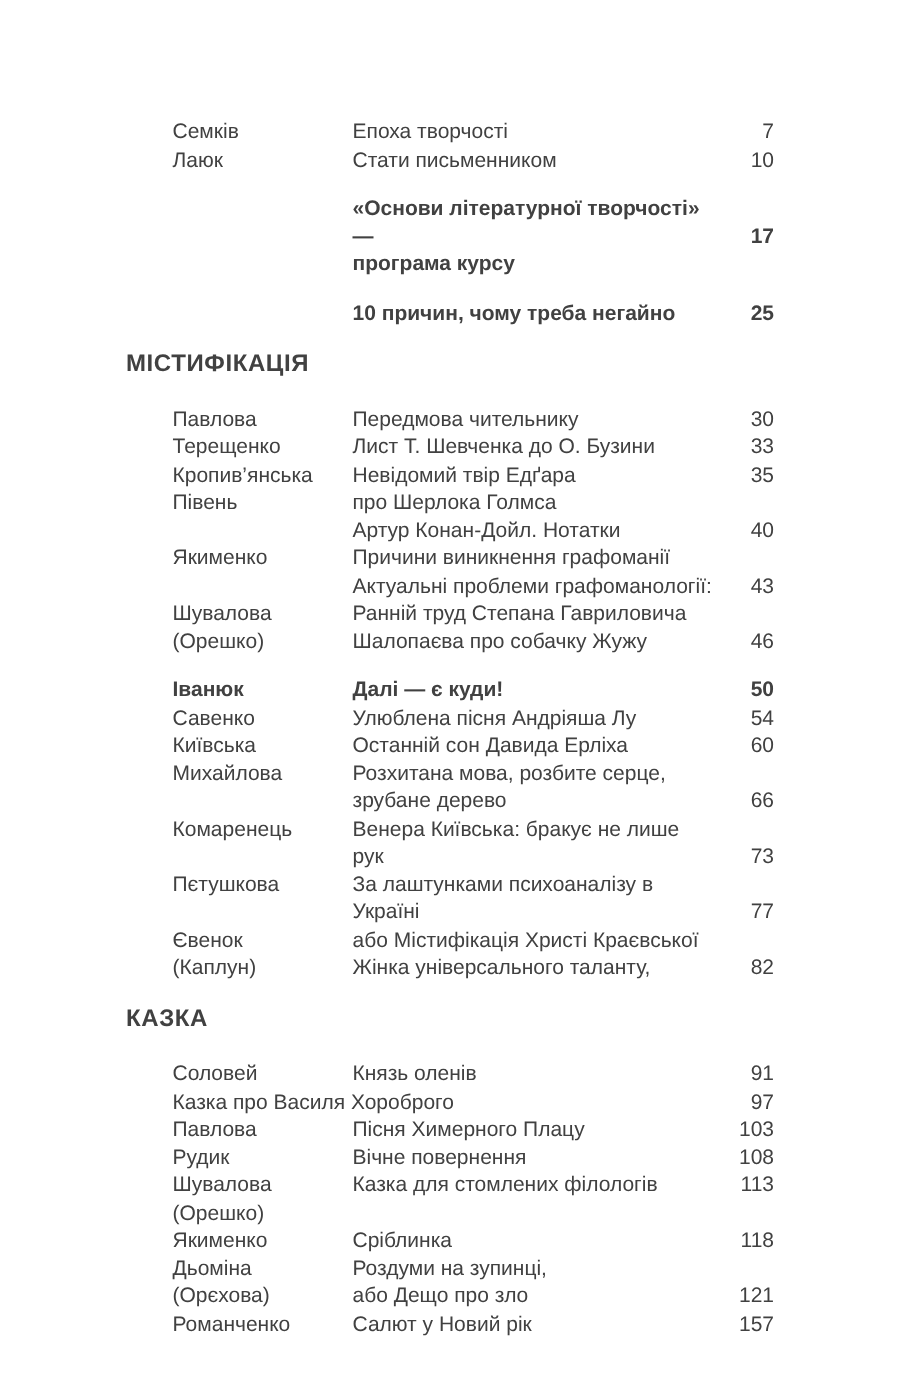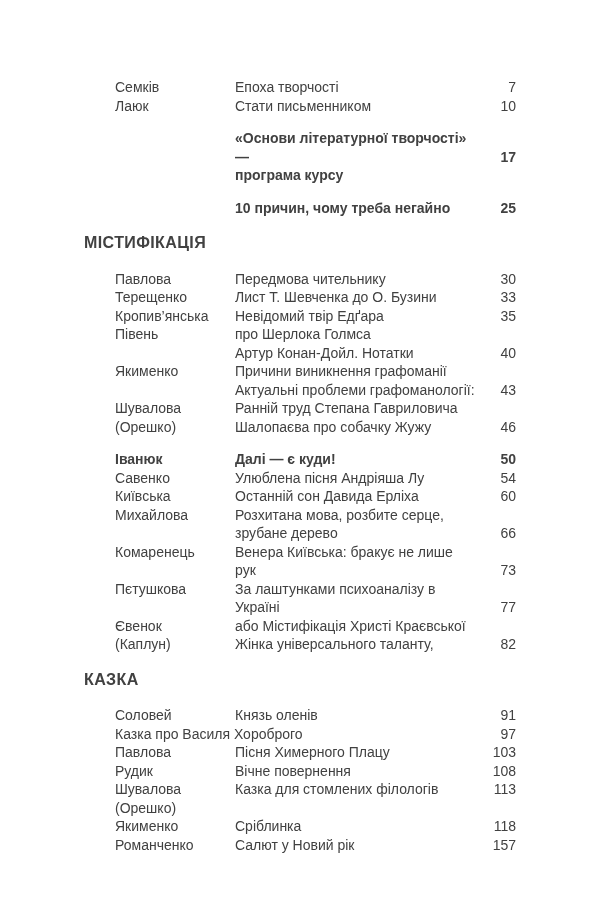--- a/index.html
+++ b/index.html
@@ -301,20 +301,33 @@
         </div>
         <div class="col-title">
           <div class="line">Сріблинка</div>
         </div>
         <div class="col-page">
           <div class="line">118</div>
         </div>
       </div>
       <div class="row">
         <div class="col-author">
+          <div class="line">Дьоміна</div>
+          <div class="line note">(Орєхова)</div>
+        </div>
+        <div class="col-title">
+          <div class="line">Роздуми на зупинці,</div>
+          <div class="line">або Дещо про зло</div>
+        </div>
+        <div class="col-page">
+          <div class="line">121</div>
+        </div>
+      </div>
+      <div class="row">
+        <div class="col-author">
           <div class="line">Романченко</div>
         </div>
         <div class="col-title">
           <div class="line">Салют у Новий рік</div>
         </div>
         <div class="col-page">
           <div class="line">157</div>
         </div>
       </div>
     </div>

